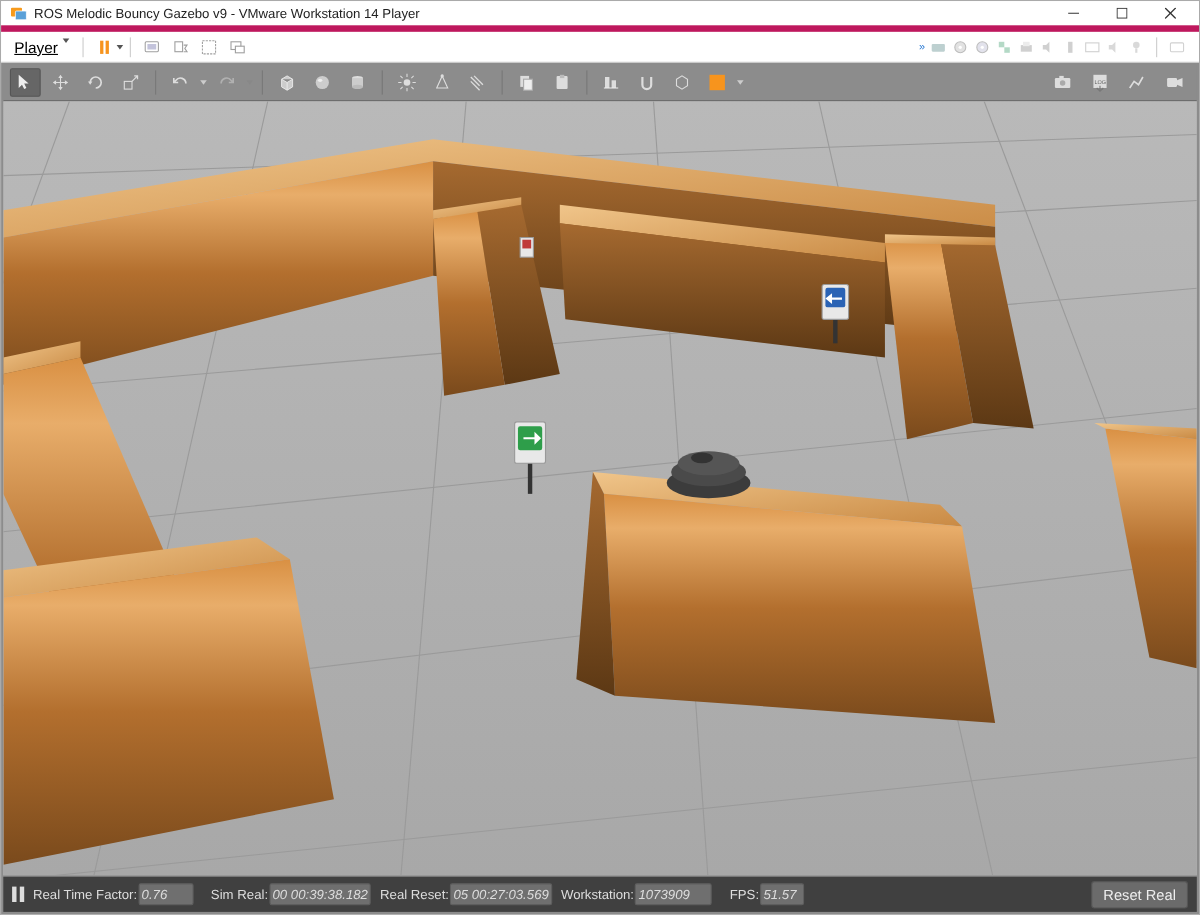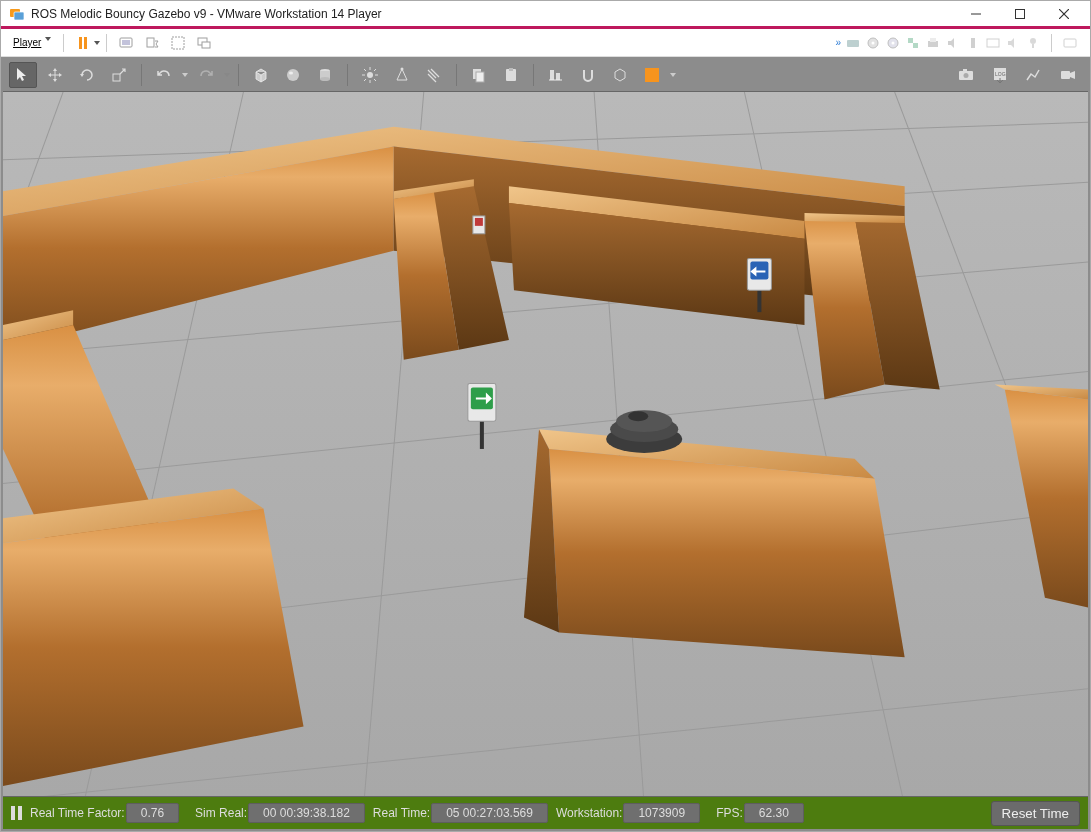--- a/index.html
+++ b/index.html
@@ -14,21 +14,21 @@
     flex-direction: column;
     border: 1px solid #aaa;
   }
   
   .titlebar {
     height: 28px;
     background: #fff;
     display: flex;
     align-items: center;
     padding: 0 4px 0 8px;
-    border-bottom: 3px solid #be185d;
+    border-bottom: 6px solid #be185d;
   }
   .titlebar .app-icon {
     width: 16px; height: 16px;
     margin-right: 6px;
     display:flex;align-items:center;justify-content:center;
   }
   .titlebar .title { flex: 0 0 auto; color:#222; }
   .titlebar .spacer { flex: 1; }
   .titlebar .win-btn {
     width: 44px; height: 28px;
@@ -39,21 +39,21 @@
   .vm-menu {
     height: 28px;
     background: #fff;
     display:flex;
     align-items:center;
     padding: 0 6px;
     border-bottom: 1px solid #ddd;
   }
   .player-label {
     padding: 2px 6px;
-    font-size:10px;
+    font-size:14px;
     color:#000;
     display:flex; align-items:flex-start; gap:4px;
   }
   .player-label u { text-decoration: underline; }
   .vsep {
     width:1px; height:18px; background:#ccc; margin: 0 6px;
   }
   .vm-btn {
     width: 22px; height: 22px;
     display:flex;align-items:center;justify-content:center;
@@ -108,38 +108,39 @@
     background: #b5b5b5;
     border-top:1px solid #666;
     border-bottom:1px solid #666;
   }
   .viewport svg.scene {
     position:absolute; inset:0; width:100%; height:100%;
   }
   
   .status {
     height: 32px;
-    background:#4d7c0f;
+    background:#404040;
     display:flex;
     align-items:center;
     padding: 0 8px;
     gap:1px;
     color:#eee;
     font-size:12px;
     justify-content:space-between;
   }
   .status .pause-ic2 { display:flex; gap:3px; }
   .status .pause-ic2 span { width:4px; height:14px; background:#ddd; }
   .status-field {
     background:#6f6f6f;
     border:1px solid #5e5e5e;
     color:#ddd;
-    padding: 2px 14px;
+    padding: 2px 2px;
     border-radius:2px;
     font-family: inherit;
+    font-style: italic;
   }
   .status-label { color:#ddd; }
   .reset-btn {
     margin-left:auto;
     background:#6b6b6b;
     border:1px solid #555;
     color:#eee;
     padding: 4px 10px;
     border-radius:3px;
   }
@@ -547,24 +548,24 @@
         <span></span>
         <span></span>
       </div>
   <div style="width:6px"></div>
   <span class="status-label">Real Time Factor:</span>
   <span class="status-field" style="min-width:50px">0.76</span>
   <span style="width:14px"></span>
   <span class="status-label">Sim Real:</span>
   <span class="status-field">00 00:39:38.182</span>
   <span style="width:6px"></span>
-  <span class="status-label">Real Time:</span>
+  <span class="status-label">Real Reset:</span>
   <span class="status-field">05 00:27:03.569</span>
   <span style="width:6px"></span>
   <span class="status-label">Workstation:</span>
   <span class="status-field" style="min-width:70px">1073909</span>
   <span style="width:14px"></span>
   <span class="status-label">FPS:</span>
-  <span class="status-field" style="min-width:40px">62.30</span>
-  <button class="reset-btn">Reset Time</button>
+  <span class="status-field" style="min-width:40px">51.57</span>
+  <button class="reset-btn">Reset Real</button>
 </div>
 
 </div>
 
 </body></html>

